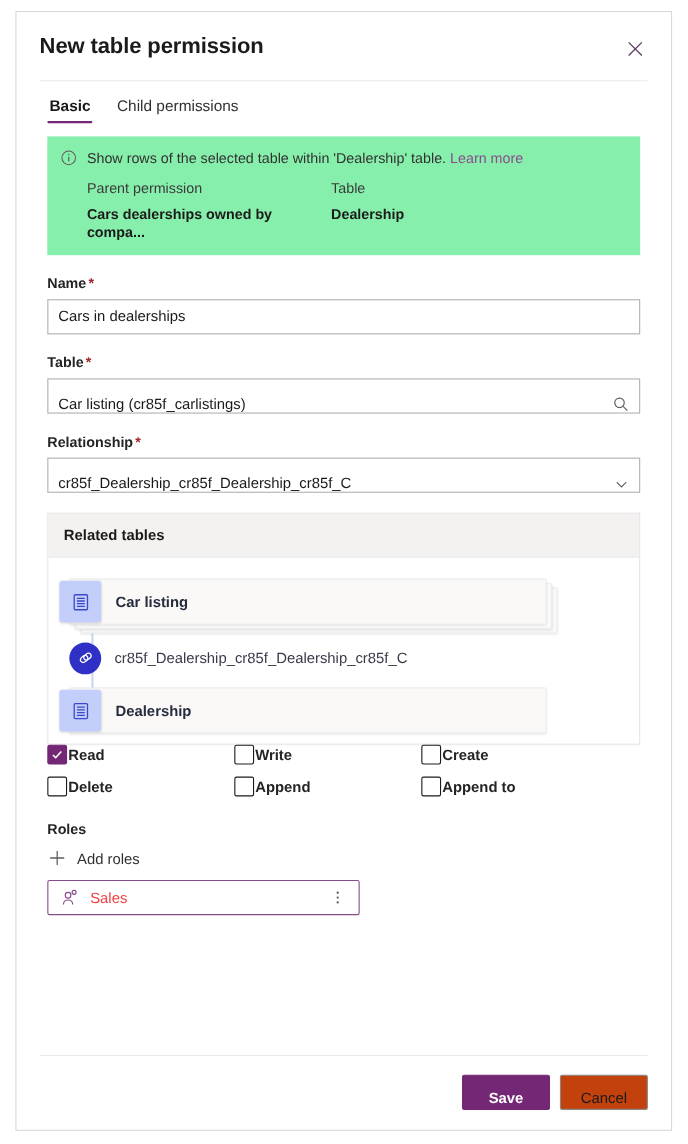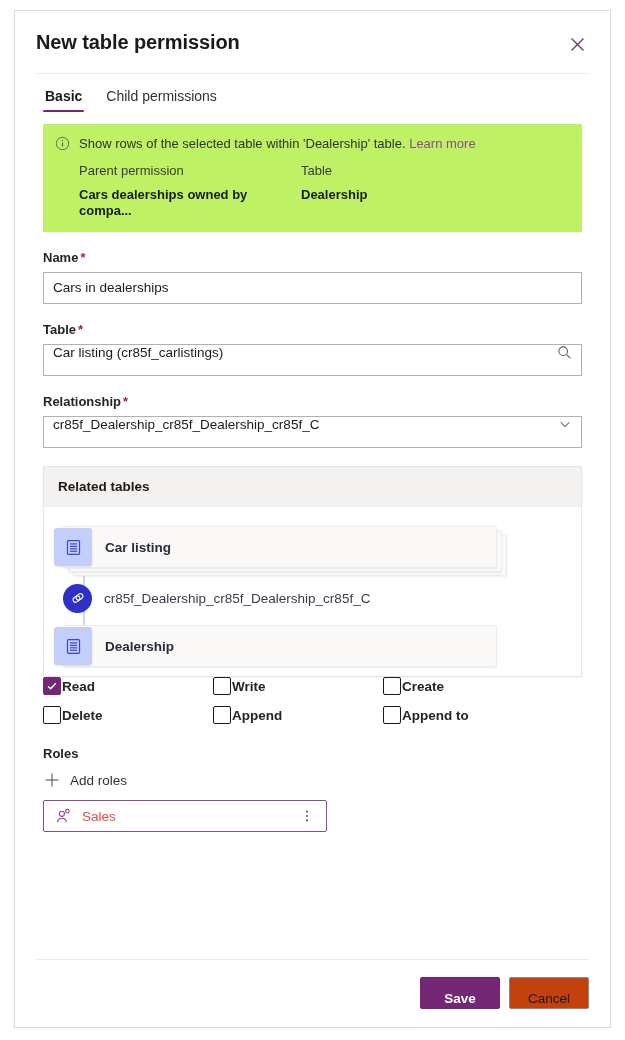--- a/index.html
+++ b/index.html
@@ -105,21 +105,21 @@
 
   
   .panel-body {
     flex: 1 1 auto;
     overflow: hidden;
     padding: 12px 28px 0 28px;
   }
 
   
   .info-banner {
-    background: #bef264;
+    background: #86efac;
     padding: 11px 23px 13px 12px;
     box-sizing: border-box;
   }
   .info-row1 {
     display: flex;
     align-items: flex-start;
     gap: 9px;
     font-size: 13px;
     color: #323130;
     line-height: 17px;
@@ -161,21 +161,21 @@
   }
   .req { color: #a4262c; font-weight: 700; margin-left: 2px; }
 
   .ctl {
     position: relative;
     height: 32px;
     box-sizing: border-box;
     border: 1px solid #b3b0ad;
     background: #ffffff;
     display: flex;
-    align-items: flex-start;
+    align-items: flex-end;
     padding: 0 9px;
   }
   .ctl input {
     border: 0;
     outline: none;
     background: transparent;
     font-family: inherit;
     font-size: 13.5px;
     color: #1b1a19;
     width: 100%;

